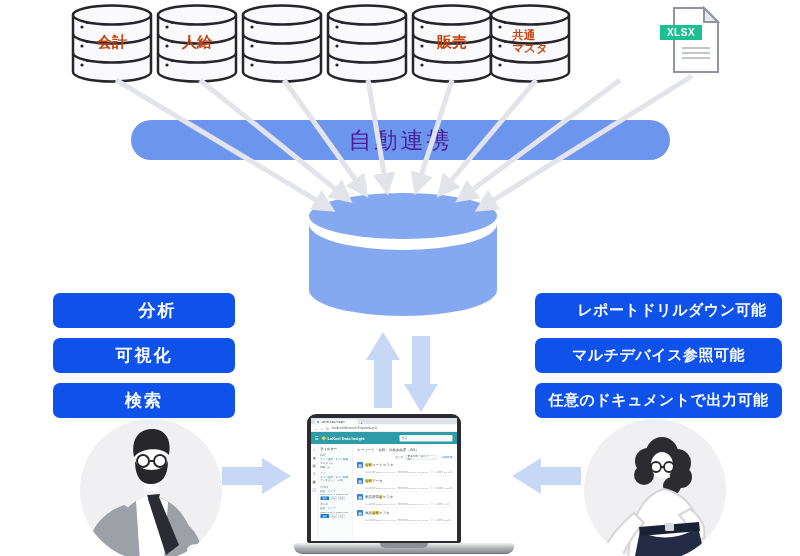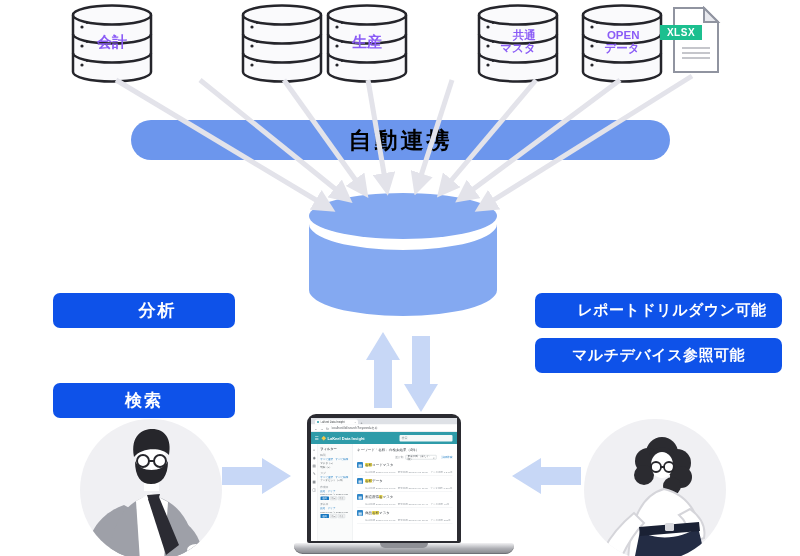--- a/index.html
+++ b/index.html
@@ -4,34 +4,34 @@
 <style>
   * { margin:0; padding:0; box-sizing:border-box; }
   html,body { background:#fff; }
   body { font-family:"Liberation Sans","DejaVu Sans",sans-serif; }
   #canvas { position:relative; width:800px; height:556px; background:#ffffff; overflow:hidden; }
 
   
   .db { position:absolute; width:84px; height:80px; top:4px; }
   .db svg { position:absolute; inset:0; }
   .db .db-label { position:absolute; left:0; top:18px; width:100%; height:40px;
-    display:flex; align-items:center; justify-content:center; text-align:right;
-    font-weight:bold; color:#8b5cf6; font-size:15px; line-height:1.12; white-space:pre-line; }
+    display:flex; align-items:center; justify-content:center; text-align:left;
+    font-weight:bold; color:#c2410c; font-size:15px; line-height:1.12; white-space:pre-line; }
   .db.two .db-label { font-size:11.5px; }
 
   
   .xlsx { position:absolute; left:660px; top:6px; width:66px; height:70px; }
   .xlsx .badge-label { position:absolute; left:0px; top:19px; width:42px; height:15px;
     display:flex; align-items:center; justify-content:center;
     color:#fff; font-weight:bold; font-size:10px; letter-spacing:.5px; }
 
   
   .banner { position:absolute; left:131px; top:120px; width:539px; height:40px;
     background:#6c96ed; border-radius:20px; display:flex; align-items:center; justify-content:center; z-index:1; }
-  .banner span { font-size:23px; font-weight:bold; color:#000000; letter-spacing:3px; }
+  .banner span { font-size:23px; font-weight:normal; color:#4c1d95; letter-spacing:3px; }
 
   
   .central { position:absolute; left:305px; top:192px; width:196px; height:130px; z-index:1; }
   .central-label { position:absolute; left:305px; top:268px; width:196px; text-align:center;
     font-size:17px; font-weight:bold; color:#2e2e36; letter-spacing:1px; z-index:1; }
 
   
   #arrows { position:absolute; inset:0; z-index:2; pointer-events:none; }
 
   
@@ -211,20 +211,37 @@
           <circle cx="12" cy="23" r="1.6"></circle>
           <circle cx="17" cy="19" r="1.1"></circle>
           <circle cx="12" cy="42" r="1.6"></circle>
           <circle cx="17" cy="38" r="1.1"></circle>
           <circle cx="12" cy="61" r="1.6"></circle>
           <circle cx="17" cy="57" r="1.1"></circle>
         </g>
       </svg>
     <div class="db-label">会計</div>
   </div>
+  <div class="db" style="left:155px">
+    <svg viewBox="0 0 84 80">
+        <path d="M3 11 L3 68 A39 9.5 0 0 0 81 68 L81 11" fill="#fafafc" stroke="#25252b" stroke-width="2.5"></path>
+        <path d="M3 30 A39 9.5 0 0 0 81 30" fill="none" stroke="#25252b" stroke-width="2.5"></path>
+        <path d="M3 49 A39 9.5 0 0 0 81 49" fill="none" stroke="#25252b" stroke-width="2.5"></path>
+        <ellipse cx="42" cy="11" rx="39" ry="9.5" fill="#fafafc" stroke="#25252b" stroke-width="2.5"></ellipse>
+        <g fill="#25252b">
+          <circle cx="12" cy="23" r="1.6"></circle>
+          <circle cx="17" cy="19" r="1.1"></circle>
+          <circle cx="12" cy="42" r="1.6"></circle>
+          <circle cx="17" cy="38" r="1.1"></circle>
+          <circle cx="12" cy="61" r="1.6"></circle>
+          <circle cx="17" cy="57" r="1.1"></circle>
+        </g>
+      </svg>
+    <div class="db-label">人給</div>
+  </div>
   <div class="db" style="left:240px">
     <svg viewBox="0 0 84 80">
         <path d="M3 11 L3 68 A39 9.5 0 0 0 81 68 L81 11" fill="#fafafc" stroke="#25252b" stroke-width="2.5"></path>
         <path d="M3 30 A39 9.5 0 0 0 81 30" fill="none" stroke="#25252b" stroke-width="2.5"></path>
         <path d="M3 49 A39 9.5 0 0 0 81 49" fill="none" stroke="#25252b" stroke-width="2.5"></path>
         <ellipse cx="42" cy="11" rx="39" ry="9.5" fill="#fafafc" stroke="#25252b" stroke-width="2.5"></ellipse>
         <g fill="#25252b">
           <circle cx="12" cy="23" r="1.6"></circle>
           <circle cx="17" cy="19" r="1.1"></circle>
           <circle cx="12" cy="42" r="1.6"></circle>
@@ -242,85 +259,89 @@
         <ellipse cx="42" cy="11" rx="39" ry="9.5" fill="#fafafc" stroke="#25252b" stroke-width="2.5"></ellipse>
         <g fill="#25252b">
           <circle cx="12" cy="23" r="1.6"></circle>
           <circle cx="17" cy="19" r="1.1"></circle>
           <circle cx="12" cy="42" r="1.6"></circle>
           <circle cx="17" cy="38" r="1.1"></circle>
           <circle cx="12" cy="61" r="1.6"></circle>
           <circle cx="17" cy="57" r="1.1"></circle>
         </g>
       </svg>
-    <div class="db-label">生産</div>
-  </div>
-  <div class="db two" style="left:476px">
+  </div>
+  <div class="db" style="left:410px">
+    <svg viewBox="0 0 84 80">
+        <path d="M3 11 L3 68 A39 9.5 0 0 0 81 68 L81 11" fill="#fafafc" stroke="#25252b" stroke-width="2.5"></path>
+        <path d="M3 30 A39 9.5 0 0 0 81 30" fill="none" stroke="#25252b" stroke-width="2.5"></path>
+        <path d="M3 49 A39 9.5 0 0 0 81 49" fill="none" stroke="#25252b" stroke-width="2.5"></path>
+        <ellipse cx="42" cy="11" rx="39" ry="9.5" fill="#fafafc" stroke="#25252b" stroke-width="2.5"></ellipse>
+        <g fill="#25252b">
+          <circle cx="12" cy="23" r="1.6"></circle>
+          <circle cx="17" cy="19" r="1.1"></circle>
+          <circle cx="12" cy="42" r="1.6"></circle>
+          <circle cx="17" cy="38" r="1.1"></circle>
+          <circle cx="12" cy="61" r="1.6"></circle>
+          <circle cx="17" cy="57" r="1.1"></circle>
+        </g>
+      </svg>
+    <div class="db-label">販売</div>
+  </div>
+  <div class="db two" style="left:488px">
     <svg viewBox="0 0 84 80">
         <path d="M3 11 L3 68 A39 9.5 0 0 0 81 68 L81 11" fill="#fafafc" stroke="#25252b" stroke-width="2.5"></path>
         <path d="M3 30 A39 9.5 0 0 0 81 30" fill="none" stroke="#25252b" stroke-width="2.5"></path>
         <path d="M3 49 A39 9.5 0 0 0 81 49" fill="none" stroke="#25252b" stroke-width="2.5"></path>
         <ellipse cx="42" cy="11" rx="39" ry="9.5" fill="#fafafc" stroke="#25252b" stroke-width="2.5"></ellipse>
         <g fill="#25252b">
           <circle cx="12" cy="23" r="1.6"></circle>
           <circle cx="17" cy="19" r="1.1"></circle>
           <circle cx="12" cy="42" r="1.6"></circle>
           <circle cx="17" cy="38" r="1.1"></circle>
           <circle cx="12" cy="61" r="1.6"></circle>
           <circle cx="17" cy="57" r="1.1"></circle>
         </g>
       </svg>
     <div class="db-label">共通
 マスタ</div>
-  </div>
-  <div class="db two" style="left:580px">
-    <svg viewBox="0 0 84 80">
-        <path d="M3 11 L3 68 A39 9.5 0 0 0 81 68 L81 11" fill="#fafafc" stroke="#25252b" stroke-width="2.5"></path>
-        <path d="M3 30 A39 9.5 0 0 0 81 30" fill="none" stroke="#25252b" stroke-width="2.5"></path>
-        <path d="M3 49 A39 9.5 0 0 0 81 49" fill="none" stroke="#25252b" stroke-width="2.5"></path>
-        <ellipse cx="42" cy="11" rx="39" ry="9.5" fill="#fafafc" stroke="#25252b" stroke-width="2.5"></ellipse>
-        <g fill="#25252b">
-          <circle cx="12" cy="23" r="1.6"></circle>
-          <circle cx="17" cy="19" r="1.1"></circle>
-          <circle cx="12" cy="42" r="1.6"></circle>
-          <circle cx="17" cy="38" r="1.1"></circle>
-          <circle cx="12" cy="61" r="1.6"></circle>
-          <circle cx="17" cy="57" r="1.1"></circle>
-        </g>
-      </svg>
-    <div class="db-label">OPEN
-データ</div>
   </div>
 
   <div class="xlsx">
     <svg viewBox="0 0 66 70">
       <path d="M14 2 L44 2 L58 16 L58 66 L14 66 Z" fill="#ffffff" stroke="#9094a0" stroke-width="2"></path>
       <path d="M44 2 L44 16 L58 16 Z" fill="#e8e9ee" stroke="#9094a0" stroke-width="2"></path>
       <g stroke="#b6b8be" stroke-width="1.6">
           <line x1="22" y1="42" x2="50" y2="42"></line>
           <line x1="22" y1="47" x2="50" y2="47"></line>
           <line x1="22" y1="52" x2="50" y2="52"></line>
         </g>
       <rect x="0" y="19" width="42" height="15" fill="#1cbf8f"></rect>
     </svg>
     <div class="badge-label">XLSX</div>
   </div>
 
   <div class="chip l row0">
       <span>分析</span>
     </div>
+  <div class="chip l row1">
+      <span>可視化</span>
+    </div>
   <div class="chip l row2">
       <span>検索</span>
     </div>
 
   <div class="chip r row1">
       <span>マルチデバイス参照可能</span>
     </div>
   <div class="chip r row0">
       <span>レポートドリルダウン可能</span>
+    </div>
+  <div class="chip r row2">
+      <span>任意のドキュメントで出力可能</span>
     </div>
 
   <div class="laptop-screen">
     <div class="screen-clip">
       <div class="screen-scale">
 
         <div class="tabstrip">
           <div class="tab">
             <span class="fav"></span>
             <span class="tab-title">LaKeel Data Insight</span>

